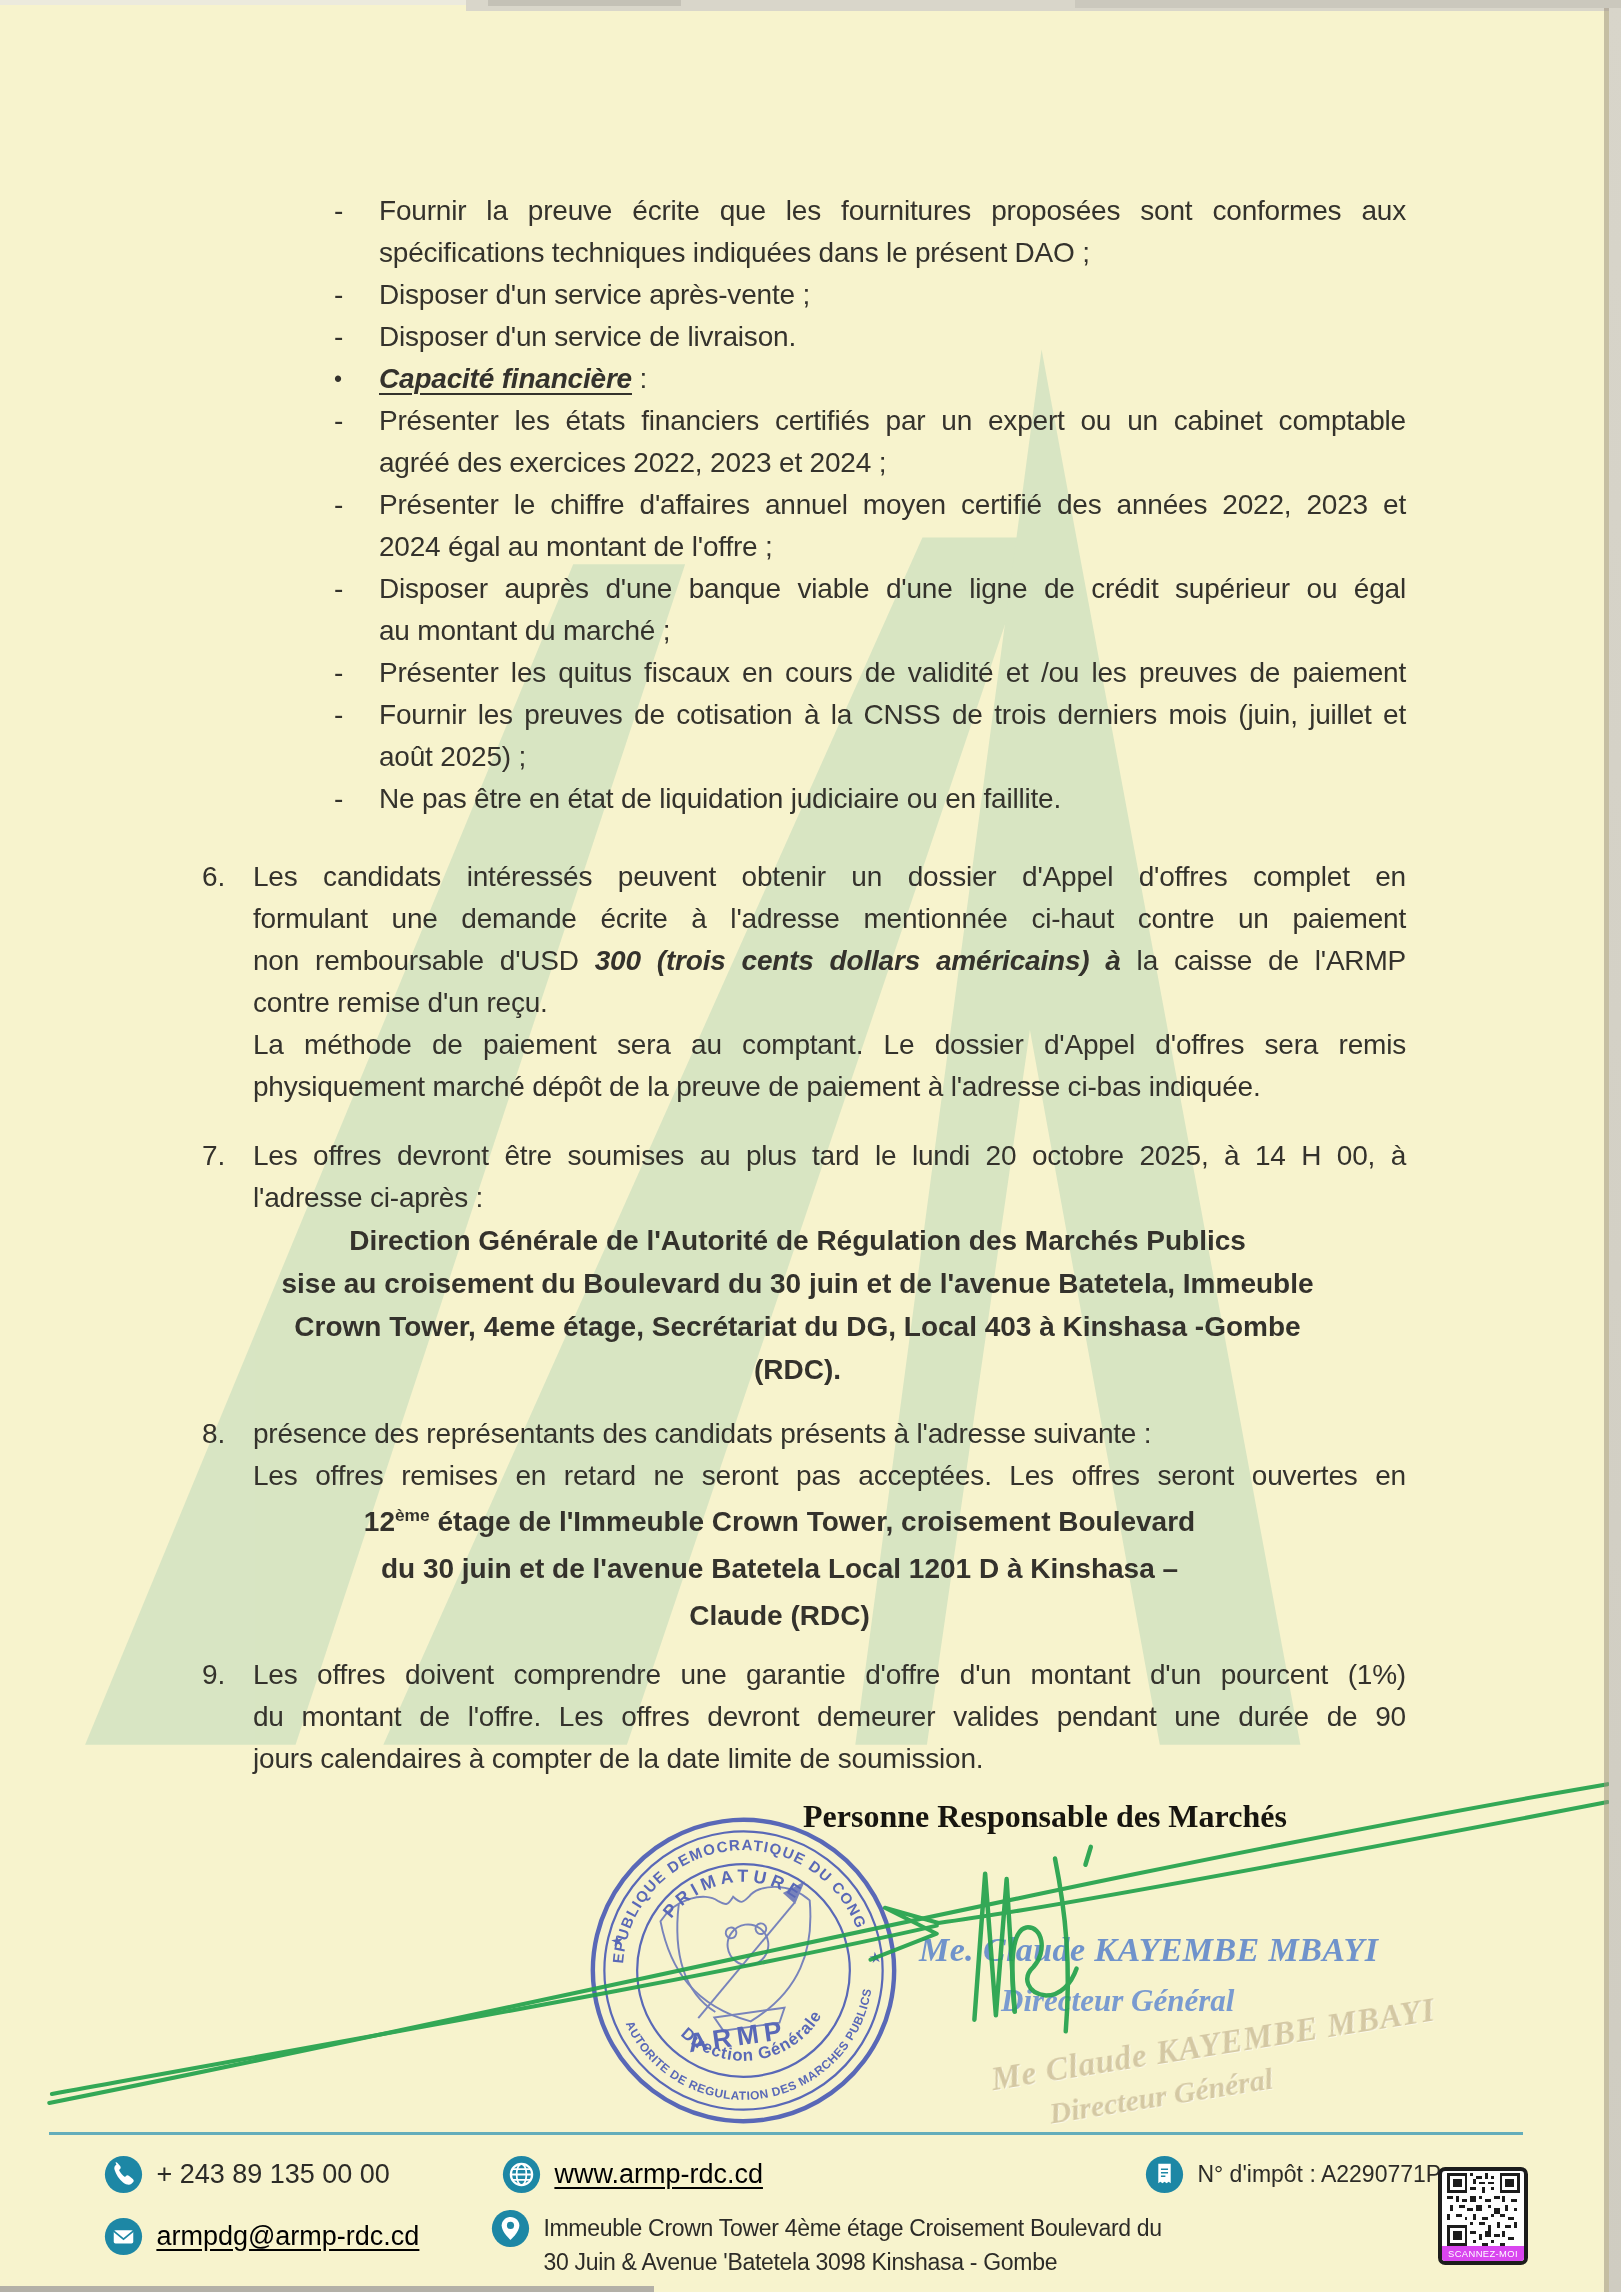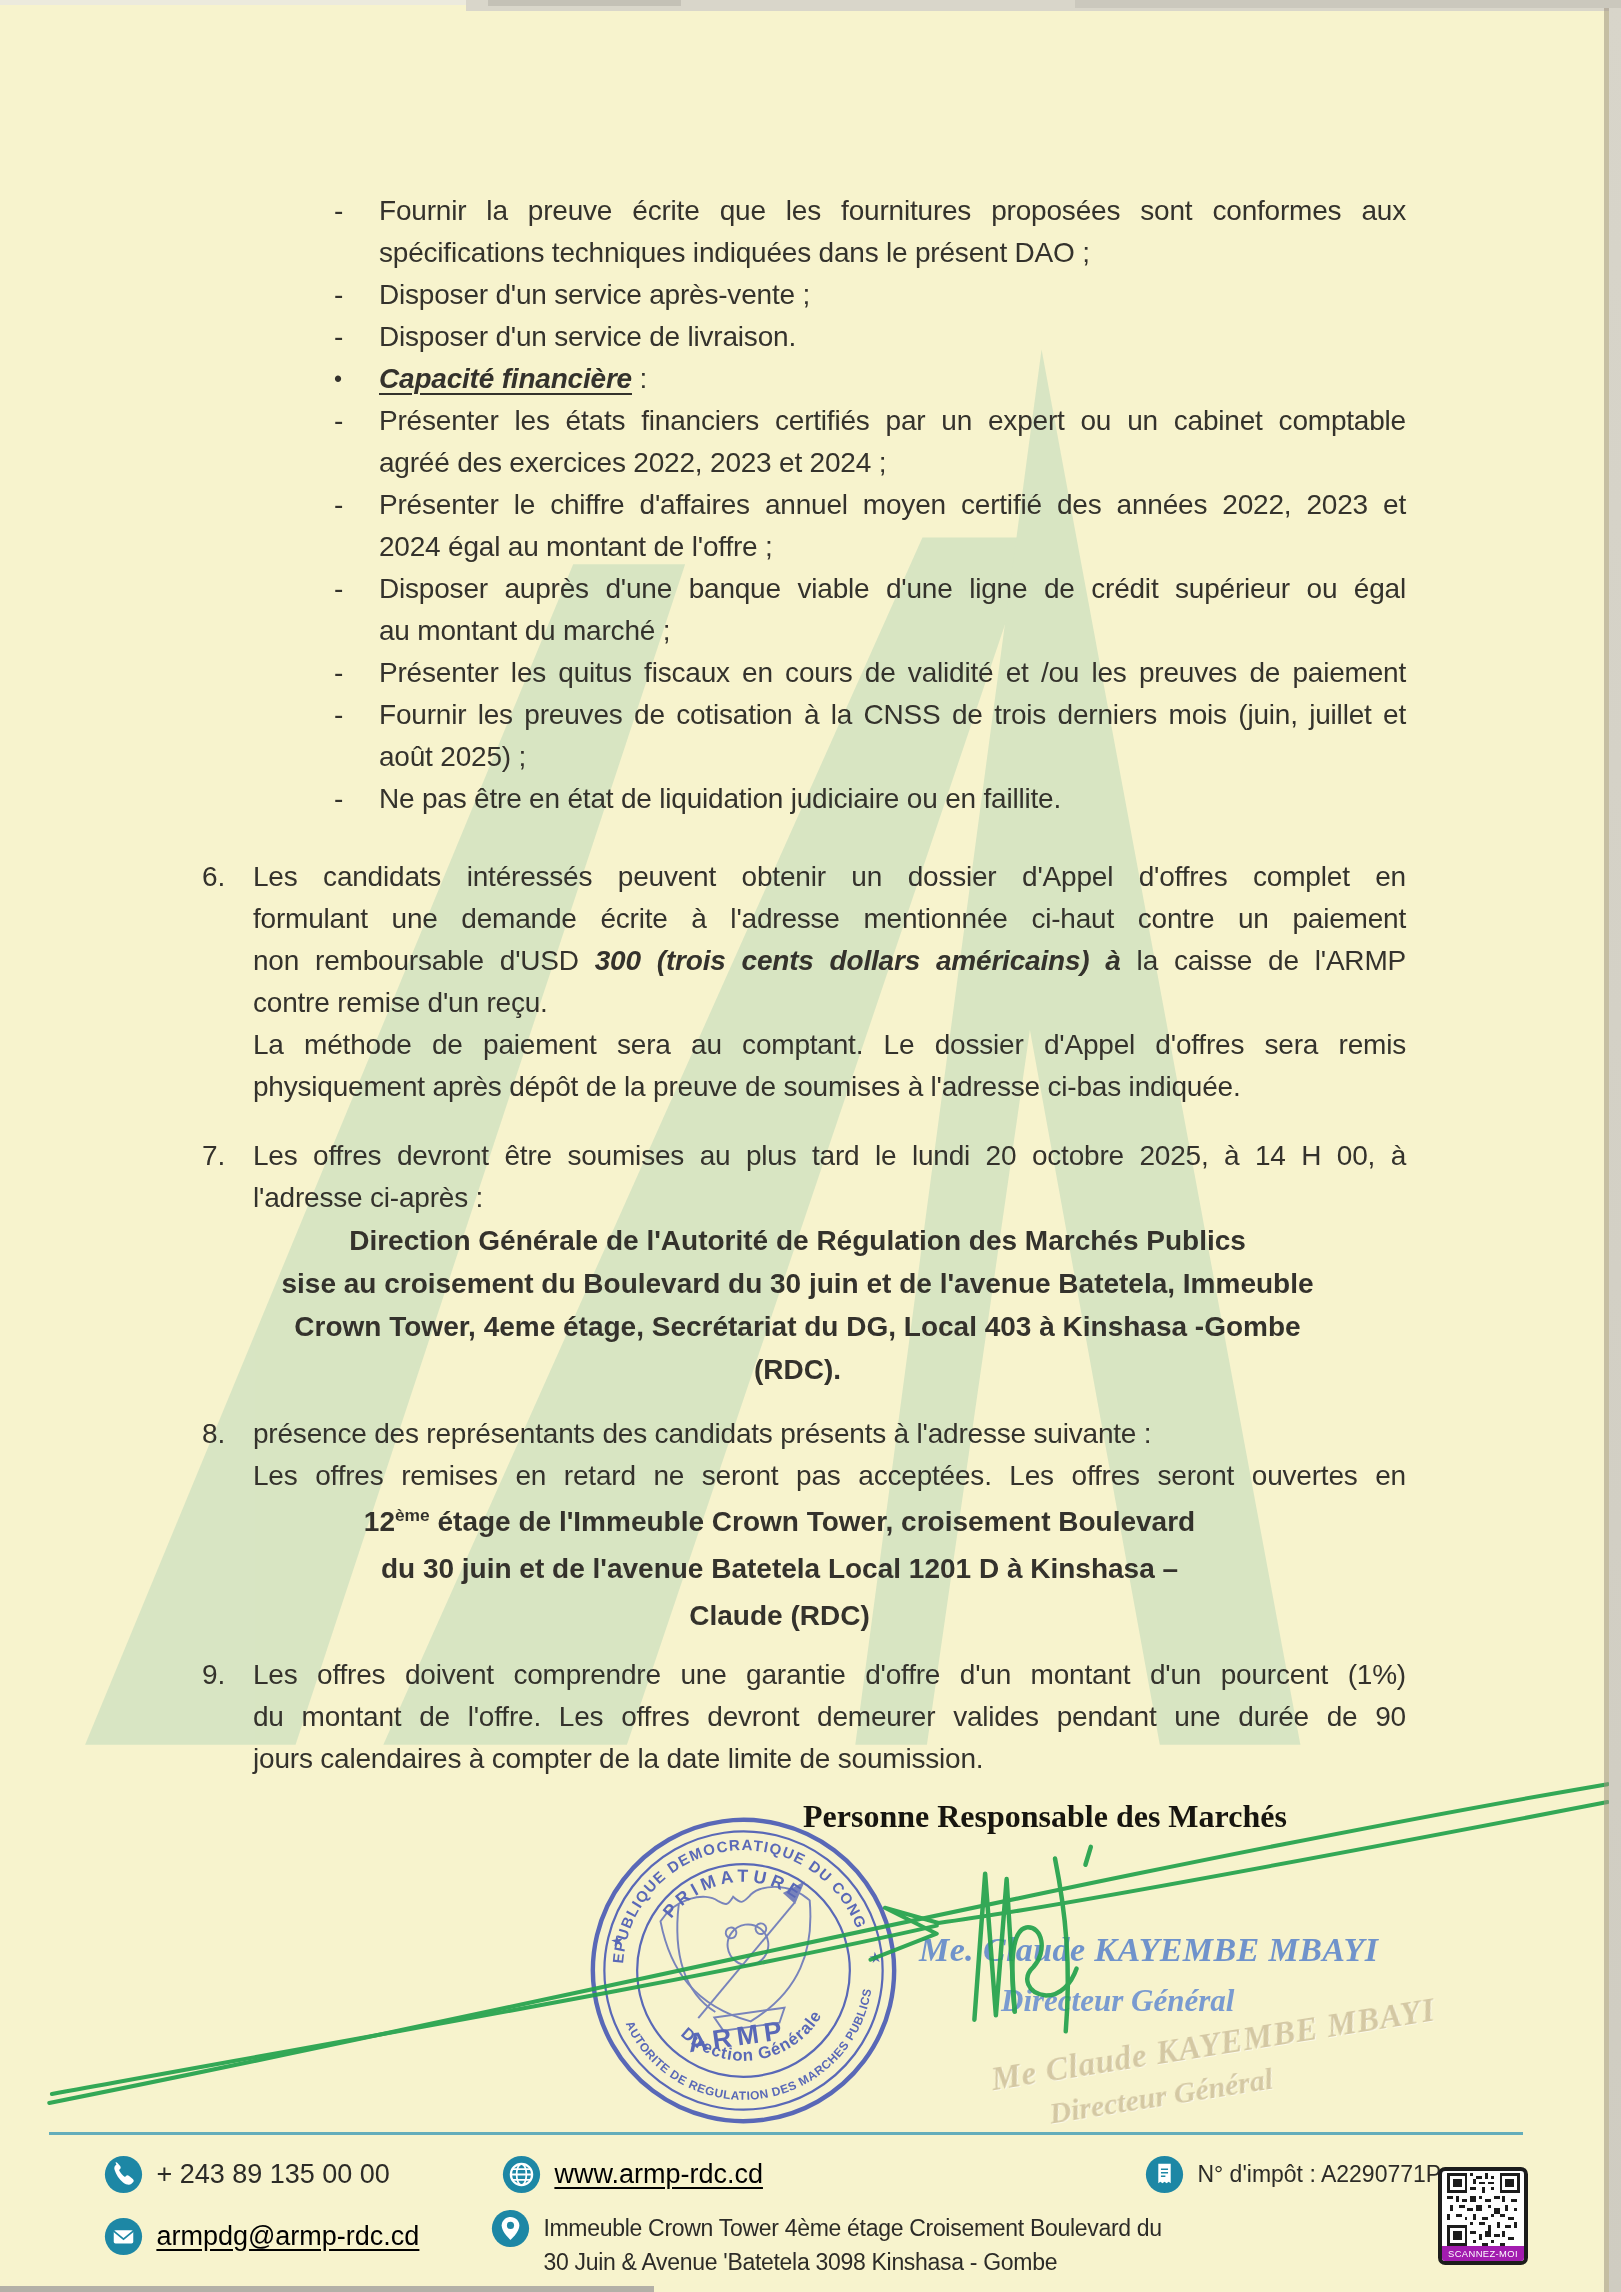--- a/index.html
+++ b/index.html
@@ -52,21 +52,21 @@
   .f-item{position:absolute;display:flex;align-items:center;gap:13.4px;z-index:4;}
   .f-icon{width:39px;height:39px;flex:0 0 39px;}
   .f-text{font-size:27px;color:#2c2b27;}
   .f-link{font-size:27px;color:#000000;text-decoration:underline;text-underline-offset:3.6px;}
   .f-addr{align-items:flex-start;}
   .f-addr .f-text{font-size:23px;line-height:34px;letter-spacing:-0.3px;margin-top:1.8px;}
   .f-tax .f-text{font-size:23px;}
   .qr{position:absolute;left:1438px;top:2167px;width:82px;z-index:4;border:4.5px solid #1c1c1c;
       border-radius:7.2px;background:#fff;overflow:hidden;}
   .qr svg{display:block;width:73px;height:73px;margin:0 auto;padding-top:1.8px;}
-  .qr-label{background:#a21caf;color:#fff;font-size:9.4px;letter-spacing:0.4px;text-align:center;
+  .qr-label{background:#d946ef;color:#fff;font-size:9.4px;letter-spacing:0.4px;text-align:center;
       line-height:15px;font-family:"Liberation Sans",sans-serif;}
   
   .stamp text{font-family:"Liberation Sans",sans-serif;fill:#3b4eb3;}
   .stamp .ring{stroke:#3b4eb3;fill:none;}
 </style>
 </head>
 <body>
 
 <div class="page">
 
@@ -124,21 +124,21 @@
         <span class="marker">-</span>
         <div class="ln">Ne pas être en état de liquidation judiciaire ou en faillite.</div>
       </div>
       <div class="blk numbered" style="margin-top: 36px;">
         <span class="num">6.</span>
         <div class="ln just">Les candidats intéressés peuvent obtenir un dossier d'Appel d'offres complet en</div>
         <div class="ln just">formulant une demande écrite à l'adresse mentionnée ci-haut contre un paiement</div>
         <div class="ln just"><span class="">non remboursable d'USD </span><span class="b i ">300 (trois cents dollars américains) à</span><span class=""> la caisse de l'ARMP</span></div>
         <div class="ln">contre remise d'un reçu.</div>
         <div class="ln just">La méthode de paiement sera au comptant. Le dossier d'Appel d'offres sera remis</div>
-        <div class="ln">physiquement après dépôt de la preuve de soumises à l'adresse ci-bas indiquée.</div>
+        <div class="ln">physiquement marché dépôt de la preuve de paiement à l'adresse ci-bas indiquée.</div>
       </div>
       <div class="blk numbered" style="margin-top: 27px;">
         <span class="num">7.</span>
         <div class="ln just">Les offres devront être soumises au plus tard le lundi 20 octobre 2025, à 14 H 00, à</div>
         <div class="ln">l'adresse ci-après :</div>
       </div>
       <div class="blk center7">
         <div class="ln">Direction Générale de l'Autorité de Régulation des Marchés Publics</div>
         <div class="ln">sise au croisement du Boulevard du 30 juin et de l'avenue Batetela, Immeuble</div>
         <div class="ln">Crown Tower, 4eme étage, Secrétariat du DG, Local 403 à Kinshasa -Gombe (RDC).</div>

